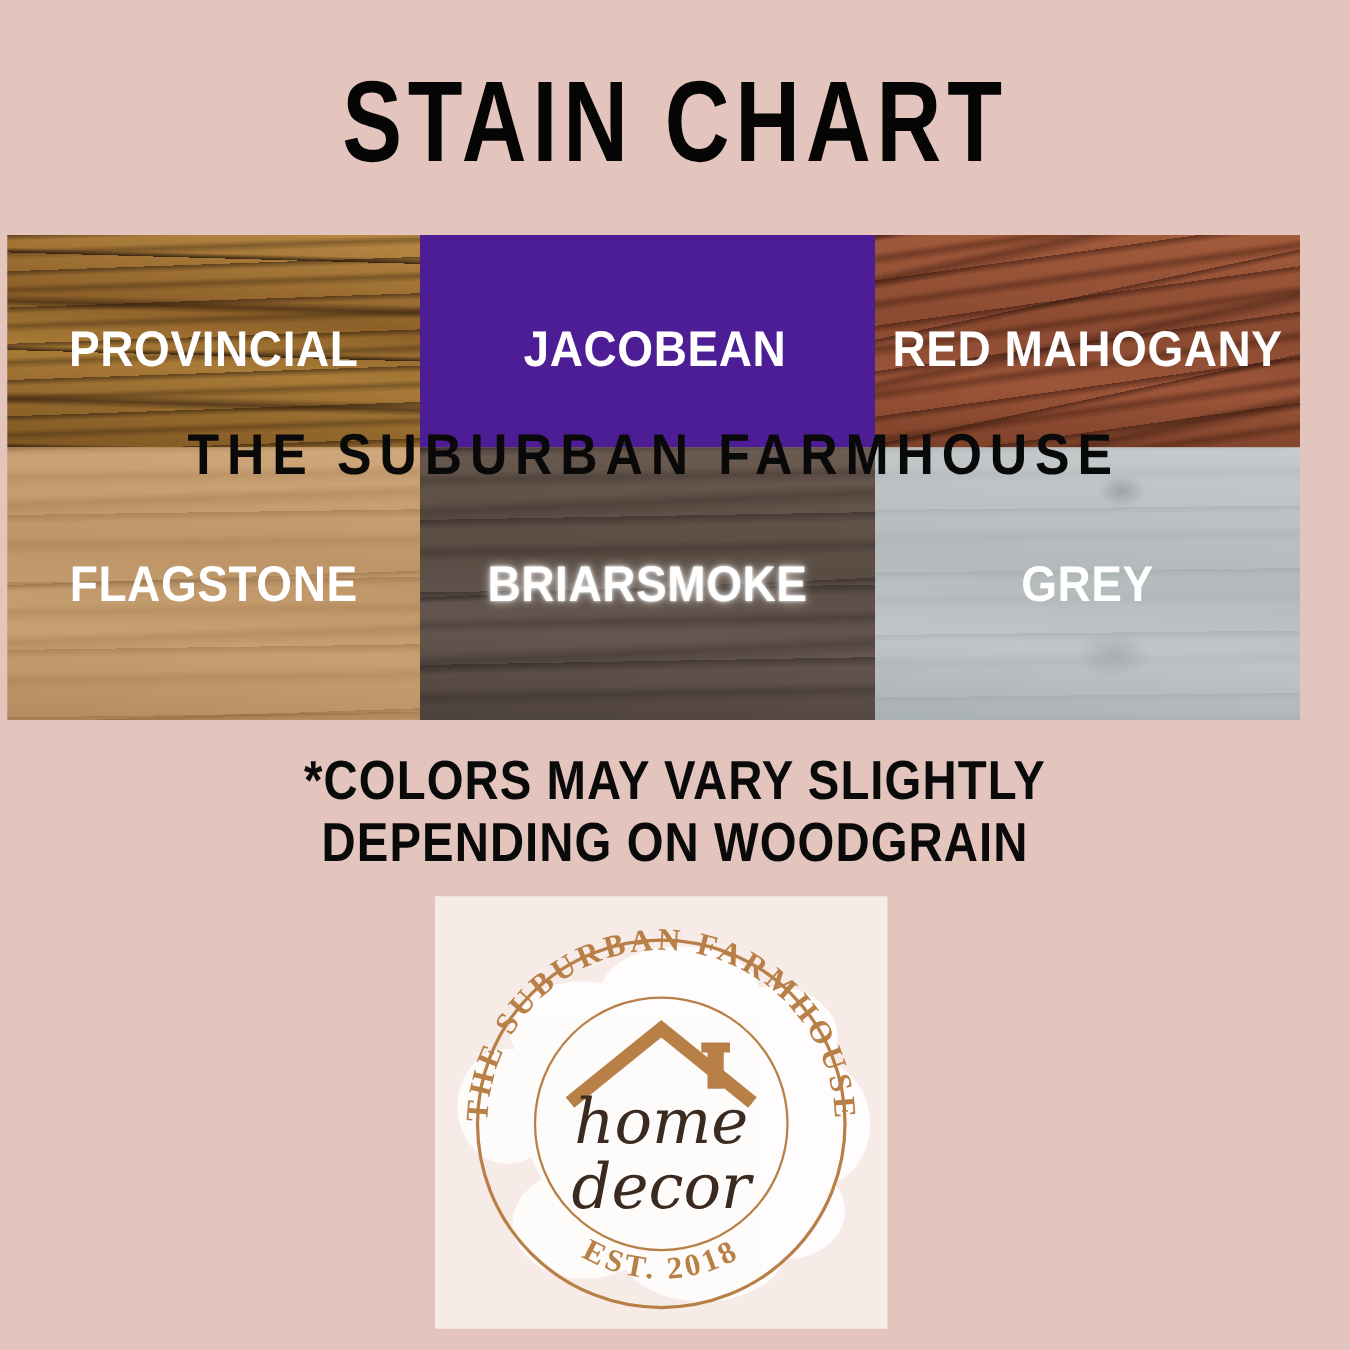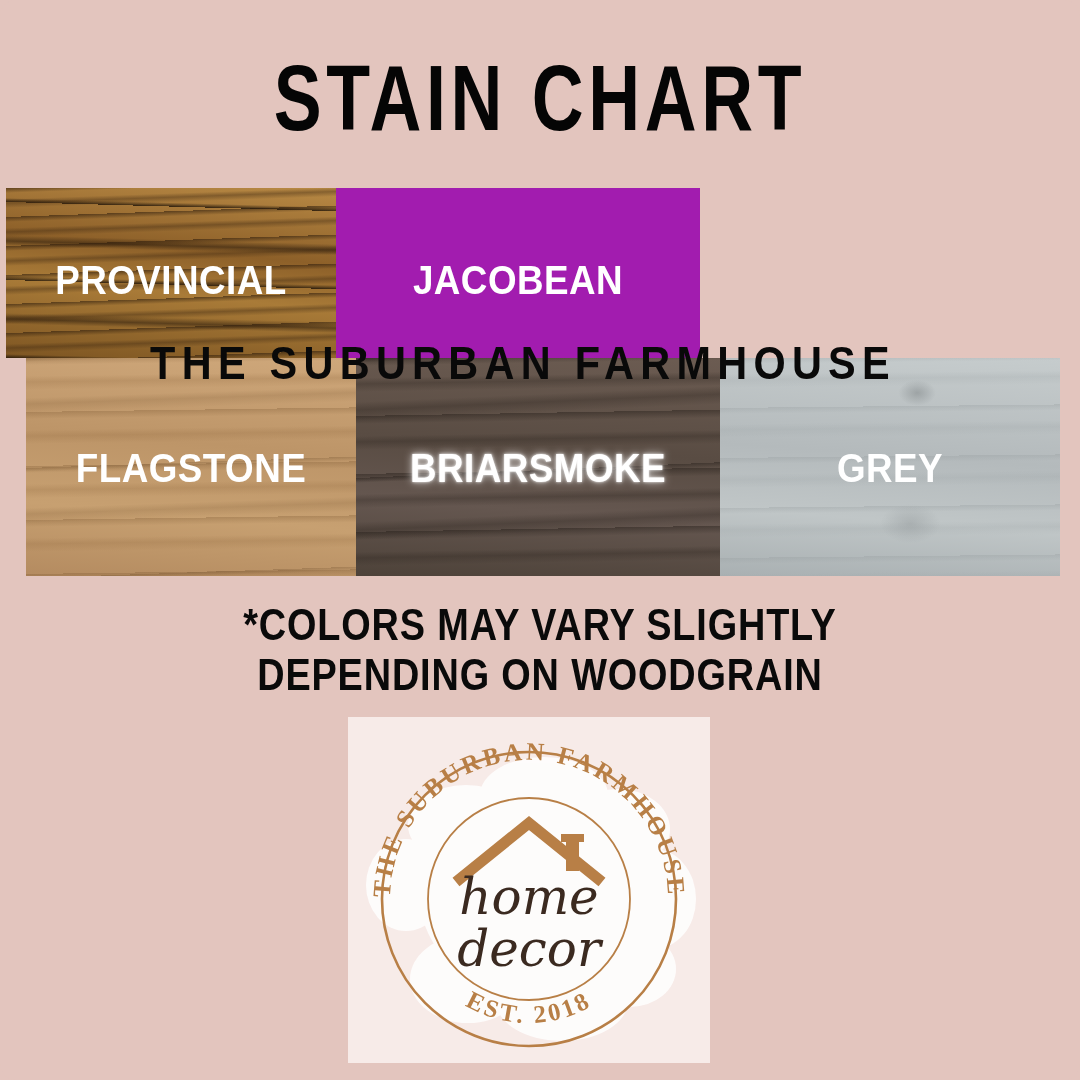--- a/index.html
+++ b/index.html
@@ -66,49 +66,50 @@
     letter-spacing: 0.5px;
     transform: scaleX(0.92);
     z-index: 3;
   }
 
   
   .c1 { left: 0px;   width: 330px; }
   .c2 { left: 330px; width: 364px; }
   .c3 { left: 694px; width: 340px; }
   .r1 { top: 0px;   height: 170px; }
-  .r2 { top: 170px; height: 218px; margin-left: 20px; }
+  .r2 { top: 170px; height: 218px; }
 
   
   .w-provincial {
     background-color: #9a6b31;
     background-image:
       repeating-linear-gradient(178deg,
         rgba(40,24,10,0.55) 0px, rgba(40,24,10,0.0) 5px,
         rgba(40,24,10,0.0) 11px, rgba(60,38,16,0.40) 15px,
         rgba(0,0,0,0.0) 20px, rgba(0,0,0,0.0) 29px),
       repeating-linear-gradient(1.6deg,
         rgba(20,12,5,0.75) 0px, rgba(20,12,5,0.0) 4px,
         rgba(0,0,0,0.0) 34px, rgba(30,18,8,0.5) 39px,
         rgba(0,0,0,0.0) 45px, rgba(0,0,0,0.0) 78px),
       linear-gradient(186deg, #b98a45 0%, #8d6029 38%, #a97b38 60%, #7d5522 100%);
   }
   
   .w-jacobean {
-    background-color: #a21caf;
+    background-color: #4c1d95;
     background-image:
       repeating-linear-gradient(179deg,
         rgba(16,12,6,0.80) 0px, rgba(16,12,6,0.0) 6px,
         rgba(0,0,0,0.0) 13px, rgba(22,16,8,0.60) 18px,
         rgba(0,0,0,0.0) 24px, rgba(0,0,0,0.0) 33px),
       repeating-linear-gradient(1deg,
         rgba(8,6,3,0.85) 0px, rgba(8,6,3,0.0) 5px,
         rgba(0,0,0,0.0) 28px, rgba(14,10,5,0.7) 34px,
         rgba(0,0,0,0.0) 41px, rgba(0,0,0,0.0) 70px),
       linear-gradient(184deg, #6d5328 0%, #473venue 0%, #4a3718 40%, #6b5026 65%, #3d2e13 100%);
+    padding-left: 12px;
   }
   
   .w-redmahogany {
     background-color: #8e4c34;
     background-image:
       repeating-linear-gradient(172deg,
         rgba(48,18,10,0.55) 0px, rgba(48,18,10,0.0) 6px,
         rgba(0,0,0,0.0) 14px, rgba(60,24,12,0.42) 19px,
         rgba(0,0,0,0.0) 25px, rgba(0,0,0,0.0) 36px),
       repeating-linear-gradient(168deg,
@@ -226,20 +227,23 @@
   <div class="grid">
 
     <div class="swatch c1 r1 w-provincial">
       <div class="label">PROVINCIAL</div>
     </div>
 
     <div class="swatch c2 r1 w-jacobean">
       <div class="label">JACOBEAN</div>
     </div>
 
+    <div class="swatch c3 r1 w-redmahogany">
+      <div class="label">RED MAHOGANY</div>
+    </div>
 
     <div class="swatch c1 r2 w-flagstone">
       <div class="label">FLAGSTONE</div>
     </div>
 
     <div class="swatch c3 r2 w-grey">
       <div class="label">GREY</div>
     </div>
 
     <div class="swatch c2 r2 w-briarsmoke">

